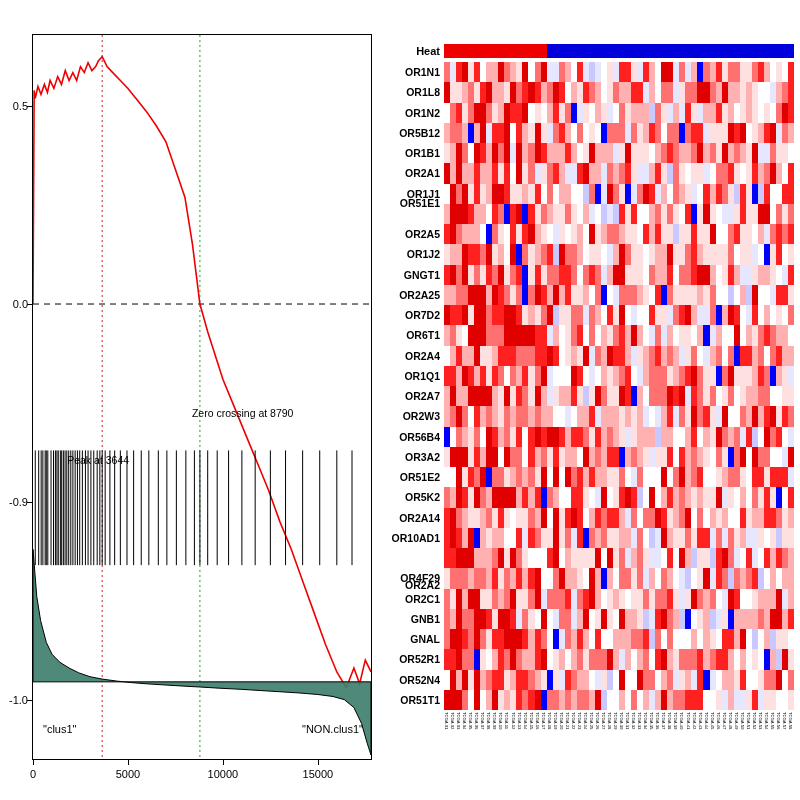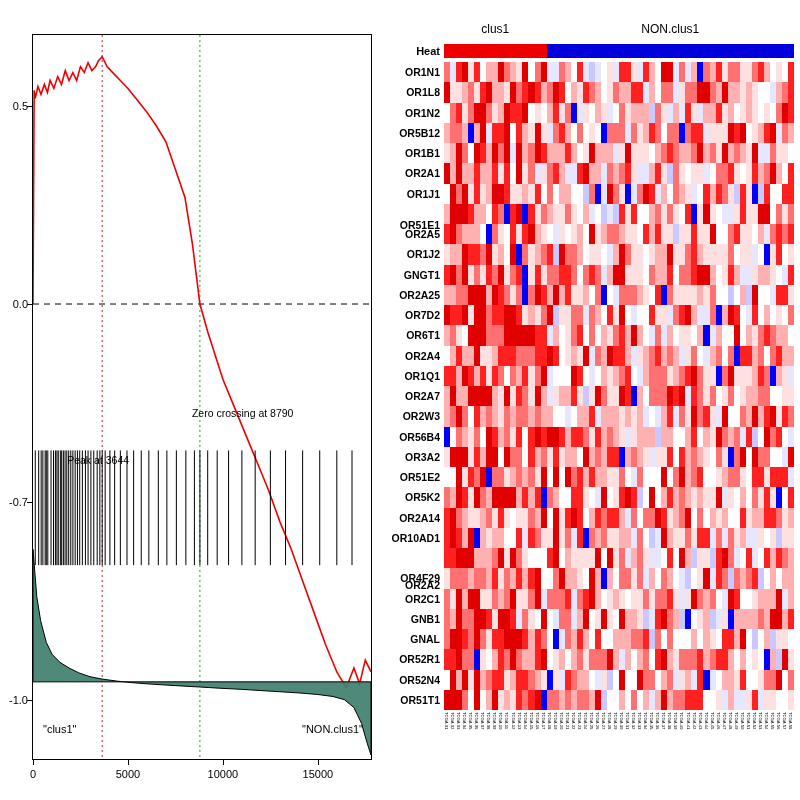--- a/index.html
+++ b/index.html
@@ -48,21 +48,21 @@
 
 <div class="root">
 
   <div id="left-panel">
 
     <div id="y-axis">
         <div class="ytick" style="top: 72.2131px;">0.5</div>
         <div class="ytickmark" style="top: 72.2131px;"></div>
         <div class="ytick" style="top: 270.027px;">0.0</div>
         <div class="ytickmark" style="top: 270.027px;"></div>
-        <div class="ytick" style="top: 467.842px;">-0.7</div>
+        <div class="ytick" style="top: 467.842px;">-0.9</div>
         <div class="ytickmark" style="top: 467.842px;"></div>
         <div class="ytick" style="top: 665.656px;">-1.0</div>
         <div class="ytickmark" style="top: 665.656px;"></div>
       </div>
     <div id="x-axis">
         <div class="xtick" style="left: 1px;">0</div>
         <div class="xtickmark" style="left: 1px;"></div>
         <div class="xtick" style="left: 95.9438px;">5000</div>
         <div class="xtickmark" style="left: 95.9438px;"></div>
         <div class="xtick" style="left: 190.888px;">10000</div>
@@ -138,24 +138,20 @@
           </g>
       </svg>
       <div class="annot" id="annot-peak" style="left: 34.1951px; top: 419.191px;">Peak at 3644</div>
       <div class="annot" id="annot-zero" style="left: 158.911px; top: 371.716px;">Zero crossing at 8790</div>
       <div class="cornerlab" id="lab-left" style="left: 10px; top: 688px;">"clus1"</div>
       <div class="cornerlab" id="lab-right" style="right: 8px; top: 688px;">"NON.clus1"</div>
     </div>
   </div>
 
   <div id="right-panel">
-    <div id="hm-grouplabels">
-        <div class="grouplabel" style="left: 117.293px; top: 0px;">clus1</div>
-        <div class="grouplabel" style="left: 292.293px; top: 0px;">NON.clus1</div>
-      </div>
     <div id="class-label" style="left: 0px; width: 62px; top: 51px;">Heat</div>
     <div id="hm-class-row" style="left: 66px; top: 44px; width: 350px;">
         <div class="class-seg" style="left: 0px; width: 102.586px; background: rgb(238, 0, 0);"></div>
         <div class="class-seg" style="left: 102.586px; width: 247.414px; background: rgb(0, 0, 221);"></div>
       </div>
     <div id="hm-grid" style="left: 66px; top: 62px; width: 350px; height: 648px;">
         <div class="hm-row" style="top: 0px; height: 20.25px; width: 350px;">
           <div class="hm-cell" style="left: 0px; width: 6.43448px; background: rgb(255, 112, 112);"></div>
           <div class="hm-cell" style="left: 6.03448px; width: 6.43448px; background: rgb(230, 230, 255);"></div>
           <div class="hm-cell" style="left: 12.069px; width: 6.43448px; background: rgb(255, 32, 32);"></div>
@@ -2076,21 +2072,21 @@
           <div class="hm-cell" style="left: 343.966px; width: 6.43448px; background: rgb(255, 224, 224);"></div>
         </div>
       </div>
   <div class="rowlabel" style="left: 0px; width: 62px; top: 72.125px;">OR1N1</div>
       <div class="rowlabel" style="left: 0px; width: 62px; top: 92.375px;">OR1L8</div>
       <div class="rowlabel" style="left: 0px; width: 62px; top: 112.625px;">OR1N2</div>
       <div class="rowlabel" style="left: 0px; width: 62px; top: 132.875px;">OR5B12</div>
       <div class="rowlabel" style="left: 0px; width: 62px; top: 153.125px;">OR1B1</div>
       <div class="rowlabel" style="left: 0px; width: 62px; top: 173.375px;">OR2A1</div>
       <div class="rowlabel" style="left: 0px; width: 62px; top: 193.625px;">OR1J1</div>
-      <div class="rowlabel" style="left: 0px; width: 62px; top: 225px;">OR51E1</div>
+      <div class="rowlabel" style="left: 0px; width: 62px; top: 203px;">OR51E1</div>
       <div class="rowlabel" style="left: 0px; width: 62px; top: 234.125px;">OR2A5</div>
       <div class="rowlabel" style="left: 0px; width: 62px; top: 254.375px;">OR1J2</div>
       <div class="rowlabel" style="left: 0px; width: 62px; top: 274.625px;">GNGT1</div>
       <div class="rowlabel" style="left: 0px; width: 62px; top: 294.875px;">OR2A25</div>
       <div class="rowlabel" style="left: 0px; width: 62px; top: 315.125px;">OR7D2</div>
       <div class="rowlabel" style="left: 0px; width: 62px; top: 335.375px;">OR6T1</div>
       <div class="rowlabel" style="left: 0px; width: 62px; top: 355.625px;">OR2A4</div>
       <div class="rowlabel" style="left: 0px; width: 62px; top: 375.875px;">OR1Q1</div>
       <div class="rowlabel" style="left: 0px; width: 62px; top: 396.125px;">OR2A7</div>
       <div class="rowlabel" style="left: 0px; width: 62px; top: 416.375px;">OR2W3</div>

